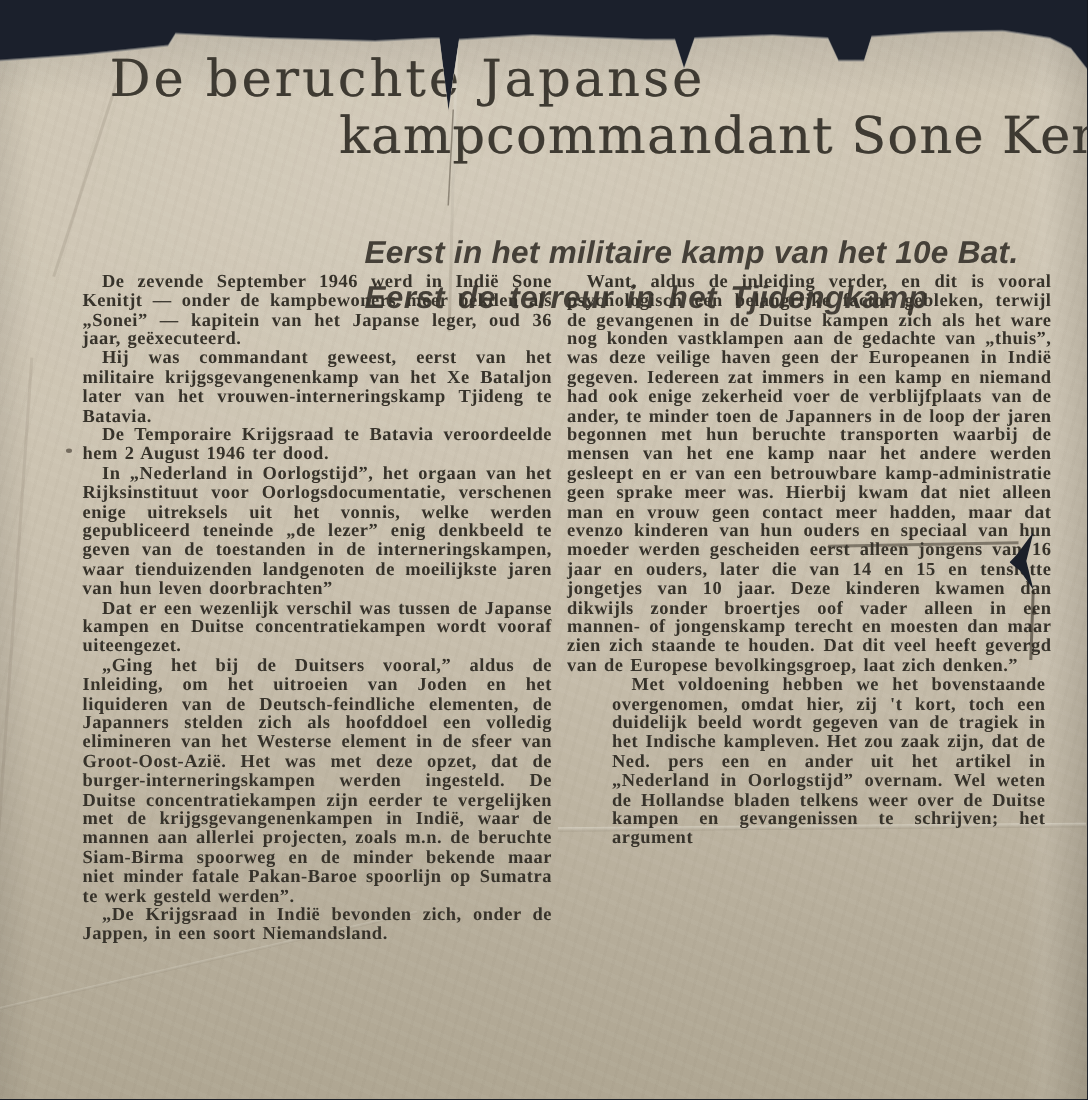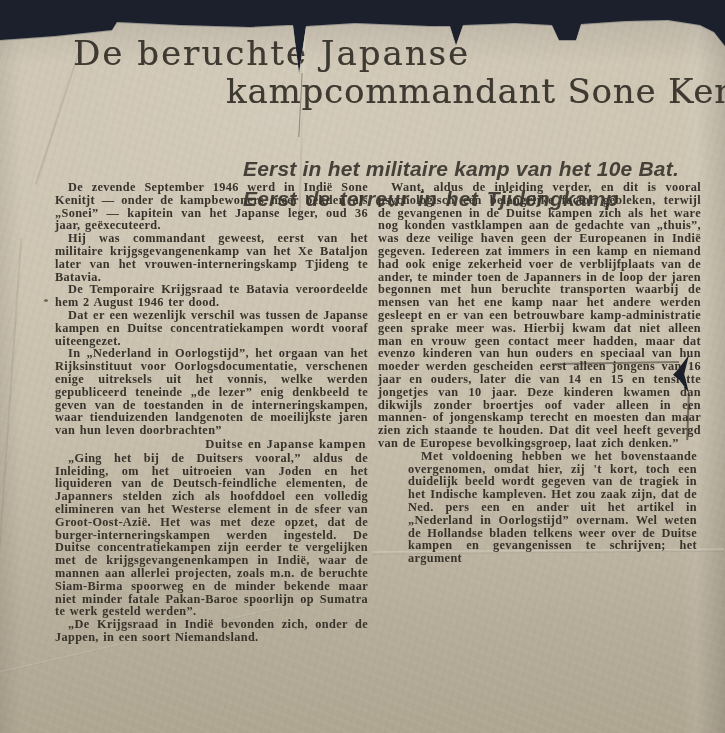--- a/index.html
+++ b/index.html
@@ -83,23 +83,22 @@
       <div class="deck">
         <div class="d1">Eerst in het militaire kamp van het 10e Bat.</div>
         <div class="d2">Eerst de terreur in het Tjidengkamp</div>
       </div>
 
       <div class="columns">
         <div class="col col-left">
           <p>De zevende September 1946 werd in Indië Sone Kenitjt — onder de kampbewoners meer bekden als „Sonei” — kapitein van het Japanse leger, oud 36 jaar, geëxecuteerd.</p>
           <p>Hij was commandant geweest, eerst van het militaire krijgsgevangenenkamp van het Xe Bataljon later van het vrouwen-interneringskamp Tjideng te Batavia.</p>
           <p>De Temporaire Krijgsraad te Batavia veroordeelde hem 2 August 1946 ter dood.</p>
+          <p>In „Nederland in Oorlogstijd”, het orgaan van het Rijksinstituut voor Oorlogsdocumentatie, verschenen enige uitreksels uit het vonnis, welke werden gepubliceerd teneinde „de lezer” enig denkbeeld te geven van de toestanden in de interneringskampen, waar tienduizenden landgenoten de moeilijkste jaren van hun leven doorbrachten”</p>
           <p>Dat er een wezenlijk verschil was tussen de Japanse kampen en Duitse concentratiekampen wordt vooraf uiteengezet.</p>
-          <p>In „Nederland in Oorlogstijd”, het orgaan van het Rijksinstituut voor Oorlogsdocumentatie, verschenen enige uitreksels uit het vonnis, welke werden gepubliceerd teneinde „de lezer” enig denkbeeld te geven van de toestanden in de interneringskampen, waar tienduizenden landgenoten de moeilijkste jaren van hun leven doorbrachten”</p>
-          <h3 class="crosshead">Duitse en Japanse kampen</h3>
           <p>„Ging het bij de Duitsers vooral,” aldus de Inleiding, om het uitroeien van Joden en het liquideren van de Deutsch-feindliche elementen, de Japanners stelden zich als hoofddoel een volledig elimineren van het Westerse element in de sfeer van Groot-Oost-Azië. Het was met deze opzet, dat de burger-interneringskampen werden ingesteld. De Duitse concentratiekampen zijn eerder te vergelijken met de krijgsgevangenenkampen in Indië, waar de mannen aan allerlei projecten, zoals m.n. de beruchte Siam-Birma spoorweg en de minder bekende maar niet minder fatale Pakan-Baroe spoorlijn op Sumatra te werk gesteld werden”.</p>
           <p>„De Krijgsraad in Indië bevonden zich, onder de Jappen, in een soort Niemandsland.</p>
         </div>
         <div class="col col-right">
           <p>Want, aldus de inleiding verder, en dit is vooral psychologisch een belangrijke factor gebleken, terwijl de gevangenen in de Duitse kampen zich als het ware nog konden vastklampen aan de gedachte van „thuis”, was deze veilige haven geen der Europeanen in Indië gegeven. Iedereen zat immers in een kamp en niemand had ook enige zekerheid voer de verblijfplaats van de ander, te minder toen de Japanners in de loop der jaren begonnen met hun beruchte transporten waarbij de mensen van het ene kamp naar het andere werden gesleept en er van een betrouwbare kamp-administratie geen sprake meer was. Hierbij kwam dat niet alleen man en vrouw geen contact meer hadden, maar dat evenzo kinderen van hun ouders en speciaal van hun moeder werden gescheiden eerst alleen jongens van 16 jaar en ouders, later die van 14 en 15 en tenslotte jongetjes van 10 jaar. Deze kinderen kwamen dan dikwijls zonder broertjes oof vader alleen in een mannen- of jongenskamp terecht en moesten dan maar zien zich staande te houden. Dat dit veel heeft gevergd van de Europese bevolkingsgroep, laat zich denken.”</p>
           <p class="closing">Met voldoening hebben we het bovenstaande overgenomen, omdat hier, zij 't kort, toch een duidelijk beeld wordt gegeven van de tragiek in het Indische kampleven. Het zou zaak zijn, dat de Ned. pers een en ander uit het artikel in „Nederland in Oorlogstijd” overnam. Wel weten de Hollandse bladen telkens weer over de Duitse kampen en gevangenissen te schrijven; het argument</p>
         </div>
       </div>
     </div>
   </div>

